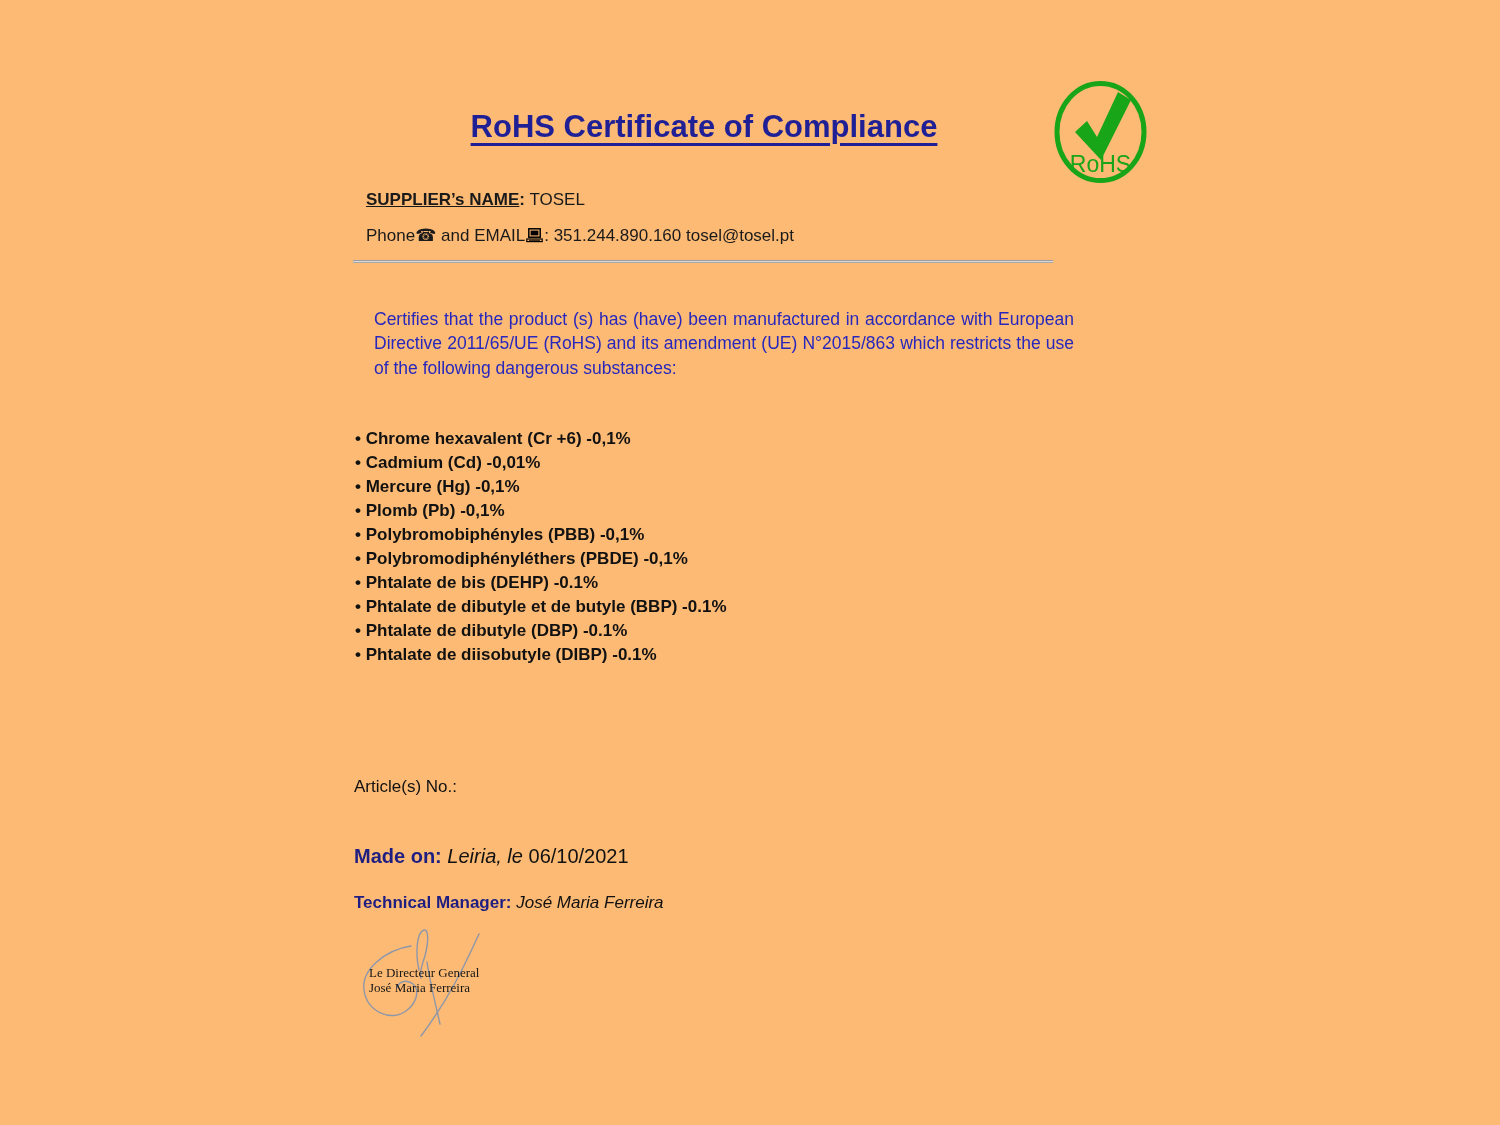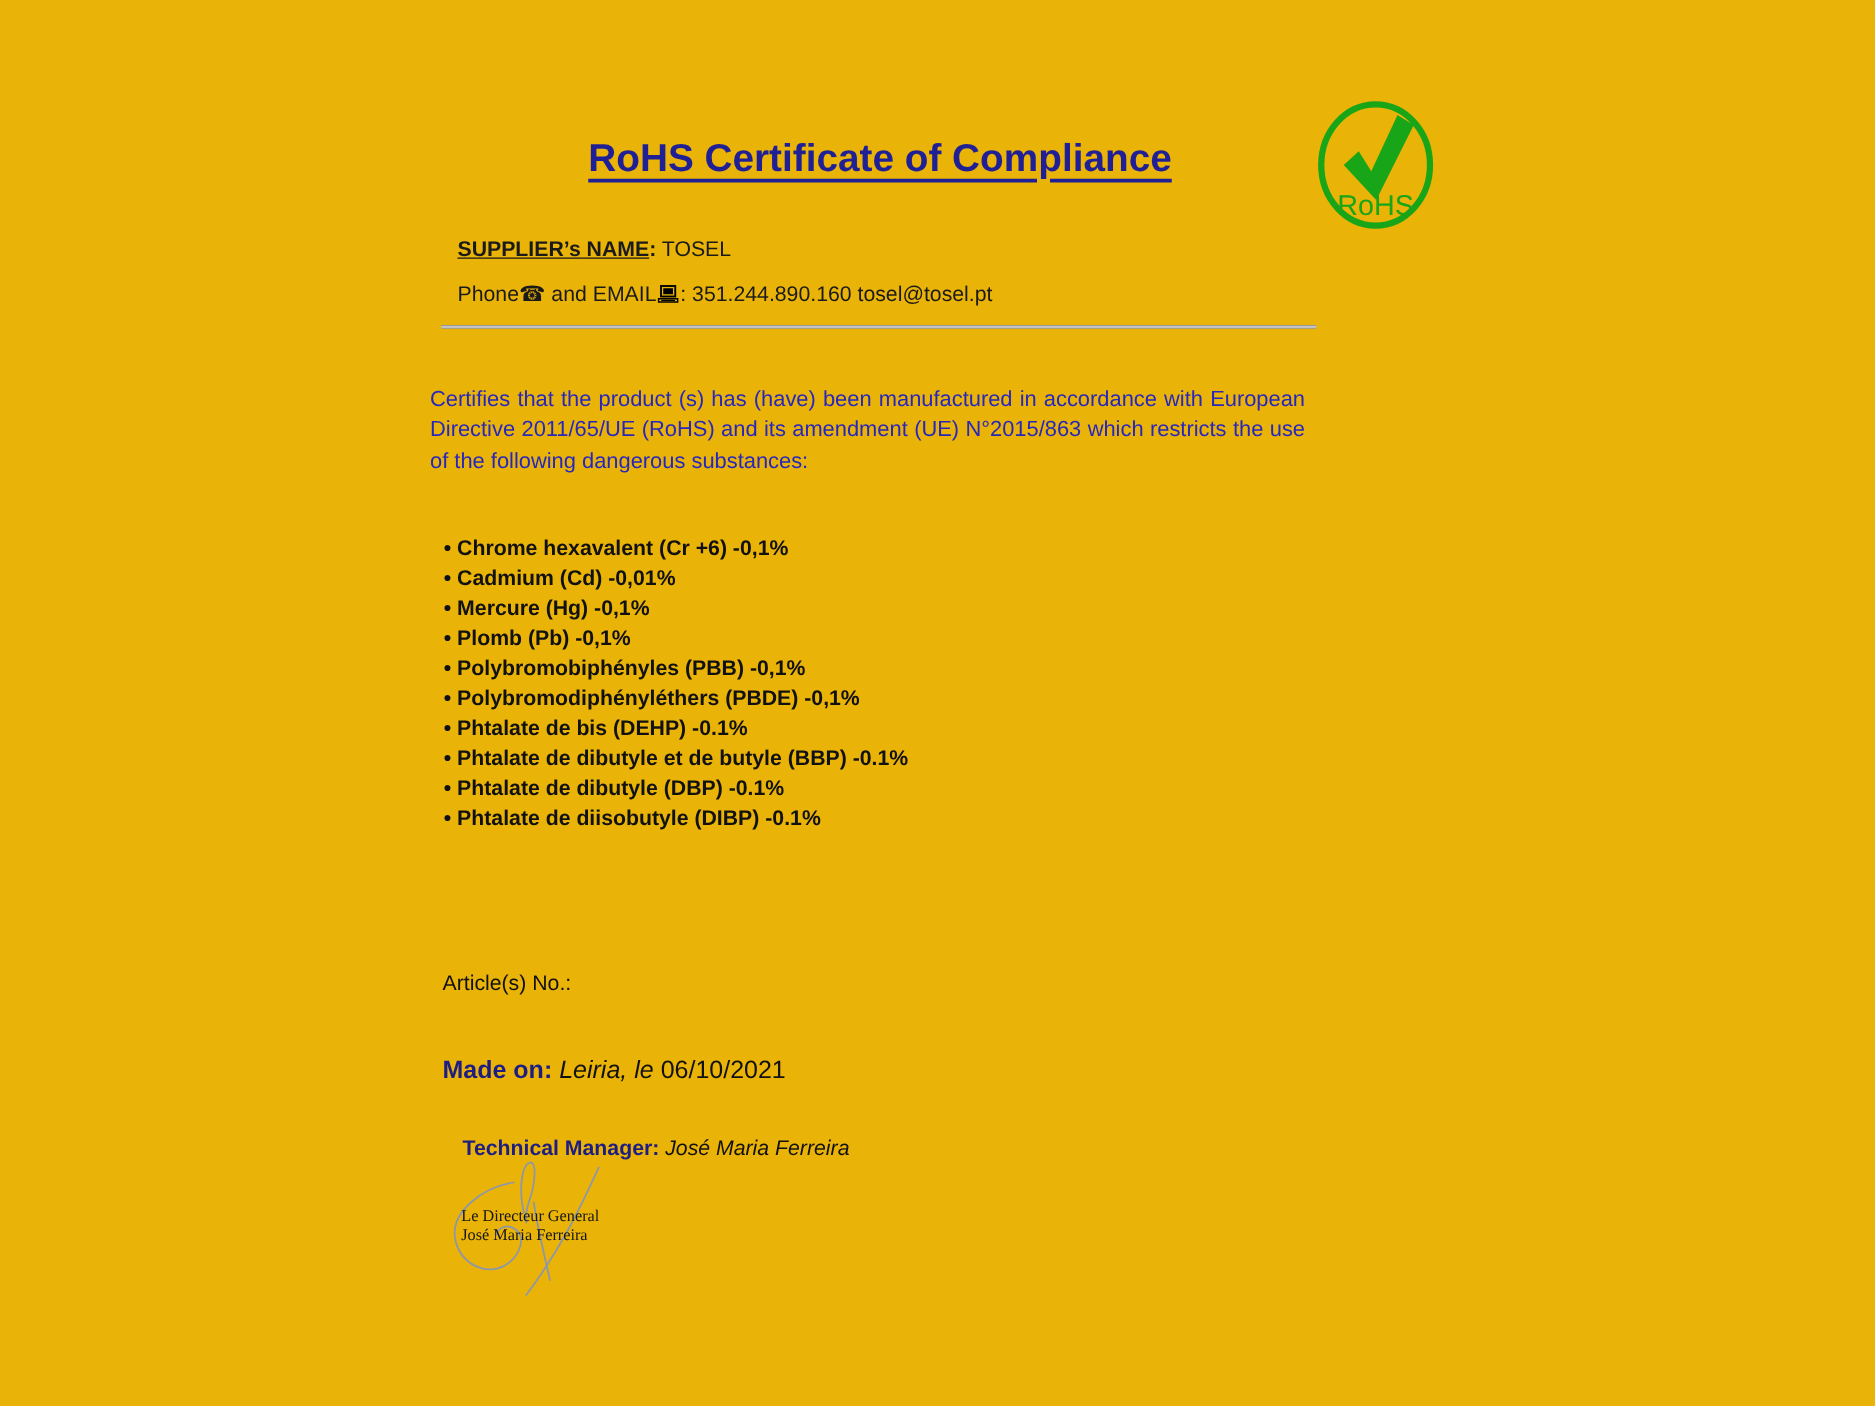--- a/index.html
+++ b/index.html
@@ -4,21 +4,21 @@
 <style>
   html, body { margin: 0; padding: 0; }
   body {
     width: 1500px; height: 1125px;
     background: #ffffff;
     font-family: "Liberation Sans", sans-serif;
     color: #1a1a1a;
     position: relative;
     overflow: hidden;
   }
-  .page { position: absolute; inset: 0; background: #eab308; }
+  .page { position: absolute; inset: 0; background: #fdba74; }
 
   .b { font-weight: bold; }
   .i { font-style: italic; }
   .u { text-decoration: underline; }
 
   .doc-title {
     position: absolute; left: 354px; top: 88px; width: 700px;
     text-align: center;
     font-size: 31px; font-weight: bold;
     color: #1f1f96;
@@ -36,21 +36,21 @@
   }
   .supplier-block p { margin: 12px; }
   .inline-icon { display: inline-block; vertical-align: -2px; margin: 0 1px; }
 
   .rule {
     position: absolute; left: 353px; top: 260px; width: 700px; height: 3px;
     background: linear-gradient(to bottom, #7f7f7f 0%, #d8d8d8 50%, #8f8f8f 100%);
   }
 
   .cert-para {
-    position: absolute; left: 344px; top: 307px; width: 700px;
+    position: absolute; left: 374px; top: 307px; width: 700px;
     font-size: 17.5px; line-height: 24.3px;
     color: #2727bd;
     text-align: justify;
     margin: 0;
   }
 
   .substances {
     position: absolute; left: 355px; top: 427px;
     margin: 0; padding: 0; list-style: none;
     font-size: 17px; line-height: 24px; color: #111; font-weight: bold;
@@ -64,21 +64,21 @@
   .articles-line {
     position: absolute; left: 354px; top: 777px;
     font-size: 17px; color: #111; margin: 0;
   }
   .made-on-line {
     position: absolute; left: 354px; top: 845px;
     font-size: 20px; margin: 0; color: #111;
   }
   .tm-line {
     position: absolute; left: 354px; top: 893px;
-    font-size: 17px; margin: 16px; color: #111;
+    font-size: 17px; margin: 0; color: #111;
   }
   .label-navy { font-weight: bold; color: #1e1e82; }
 
   .sig-svg { position: absolute; left: 355px; top: 918px; width: 200px; height: 130px; }
   .sig-text {
     position: absolute; left: 369px; top: 966px; width: 150px;
     font-family: "Liberation Serif", serif;
     font-size: 13px; line-height: 14.5px; color: #161616;
     z-index: 2;
   }

